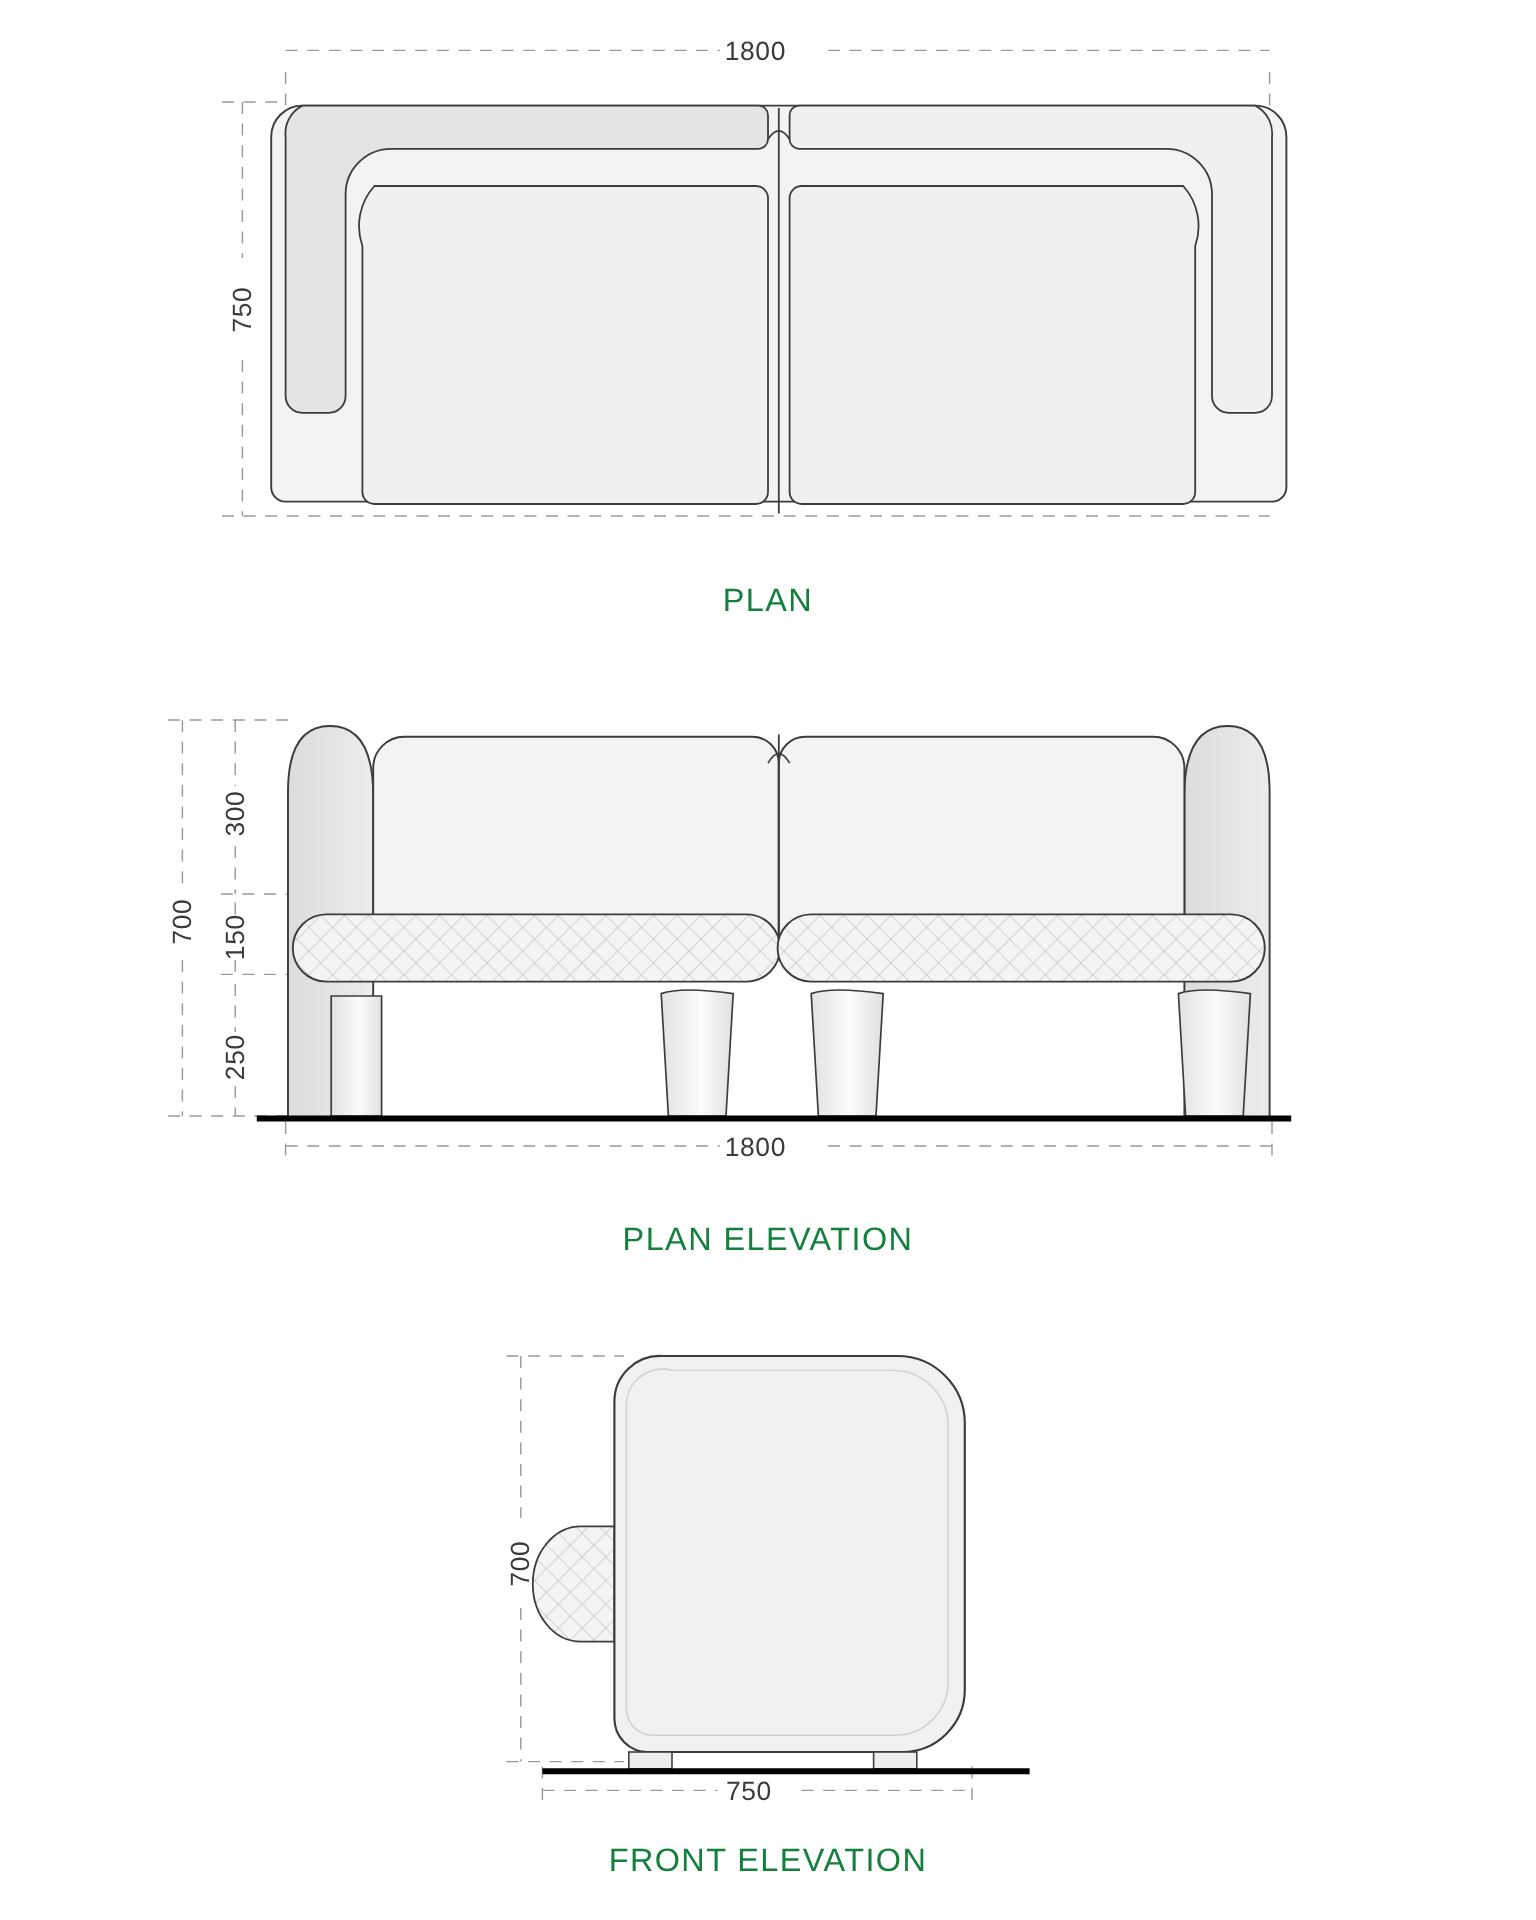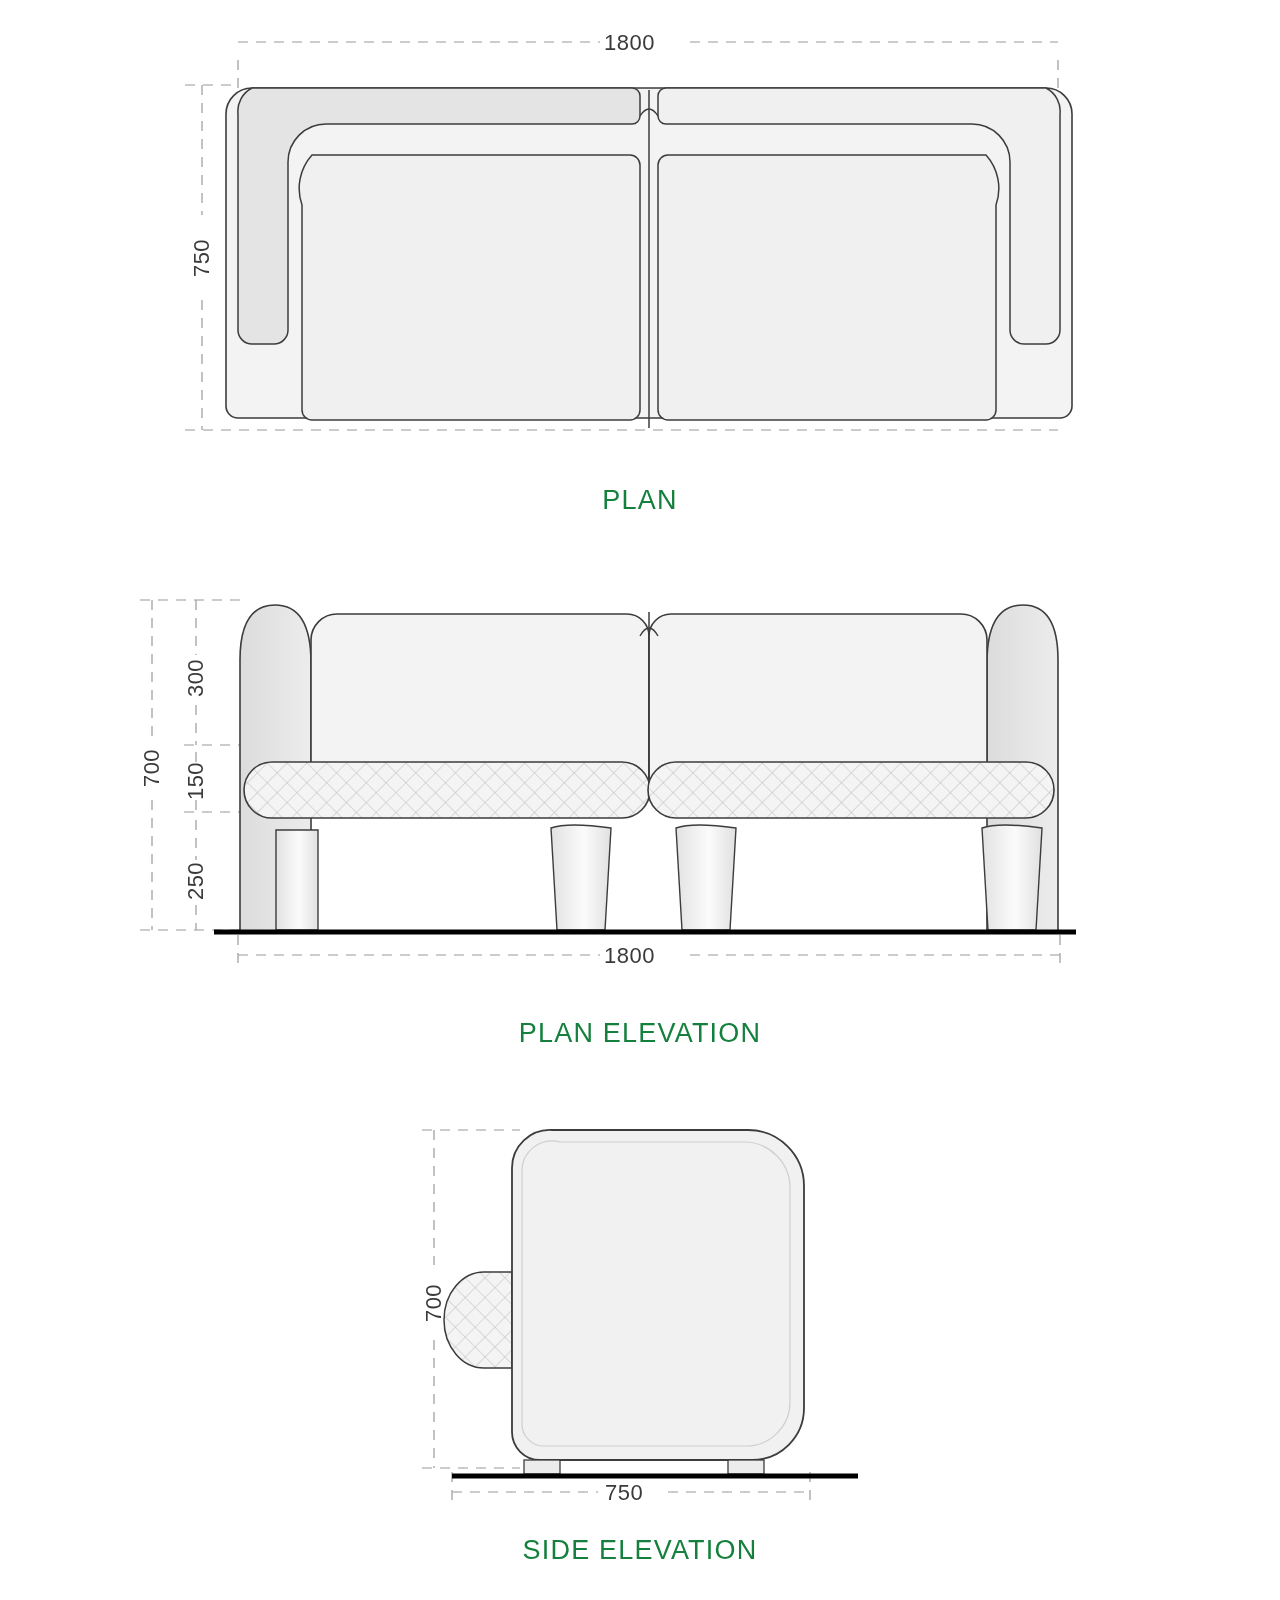--- a/index.html
+++ b/index.html
@@ -196,15 +196,15 @@
   <div class="dim-label vert" id="dim-front-leg" style="left: 166px; top: 868px; width: 60px; text-align: center;">250</div>
 
   <div class="dim-label" id="dim-front-width" style="left: 604px; top: 943px;">1800</div>
 
   <div class="dim-label vert" id="dim-side-height" style="left: 404px; top: 1290px; width: 60px; text-align: center;">700</div>
 
   <div class="dim-label" id="dim-side-depth" style="left: 605px; top: 1480px;">750</div>
 
   <div class="view-title" id="title-plan">PLAN</div>
   <div class="view-title" id="title-front">PLAN ELEVATION</div>
-  <div class="view-title" id="title-side">SIDE ELEVATION</div>
+  <div class="view-title" id="title-side">FRONT ELEVATION</div>
 
 </div>
 
 </body></html>

